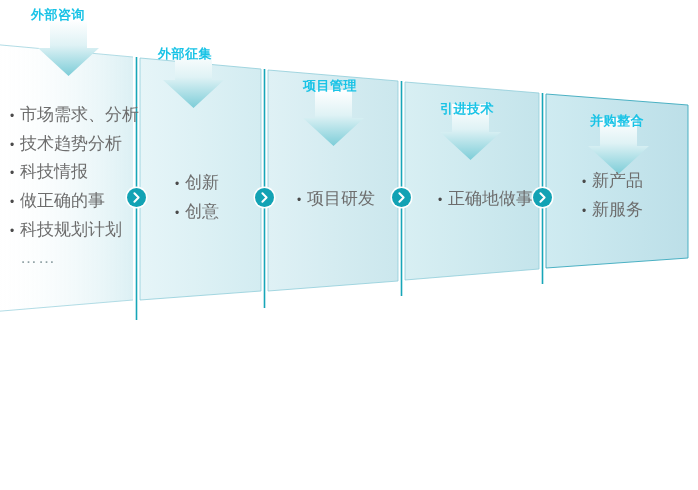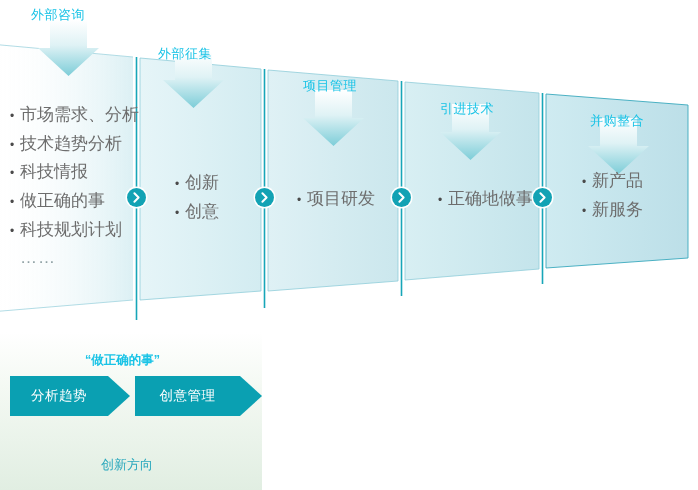--- a/index.html
+++ b/index.html
@@ -20,21 +20,21 @@
   
   #funnel-svg {
     position: absolute;
     left: 0; top: 0;
     width: 698px; height: 330px;
   }
   
   .stage-label {
     position: absolute;
     font-size: 13px;
-    font-weight: normal;
+    font-weight: bold;
     color: #19c3e6;
     white-space: nowrap;
     letter-spacing: 0.5px;
   }
   
   .bullets {
     position: absolute;
   }
   .bullet-row {
     display: flex;
@@ -302,33 +302,15 @@
     </span>
   </div>
   <div class="connector" style="left:533px; top:188px;">
     <span>
       <svg width="19" height="19" viewBox="0 0 19 19">
           <path d="M7.4 5.2 L11.6 9.5 L7.4 13.8" fill="none" stroke="#ffffff" stroke-width="2" stroke-linecap="round" stroke-linejoin="round"></path>
         </svg>
     </span>
   </div>
 
-  <div class="panel" id="panel-left">
-    <div class="panel-quote" style="left:85px; top:20px;">“做正确的事”</div>
-    <div class="panel-caption" style="left:101px; top:124px;">创新方向</div>
-
-    <div class="proc-arrow" style="left:10px; top:42px; width:120px;">
-      <svg class="shape" viewBox="0 0 120 44" preserveAspectRatio="none">
-        <path d="M 0,2 L 98,2 L 120,22 L 98,42 L 0,42 Z" fill="#0aa0b2"></path>
-      </svg>
-      <div class="proc-label">分析趋势</div>
-    </div>
-
-    <div class="proc-arrow" style="left:135px; top:42px; width:127px;">
-      <svg class="shape" viewBox="0 0 127 44" preserveAspectRatio="none">
-        <path d="M 0,2 L 105,2 L 127,22 L 105,42 L 0,42 Z" fill="#0aa0b2"></path>
-      </svg>
-      <div class="proc-label">创意管理</div>
-    </div>
-  </div>
 
 
 </div>
 
 </body></html>

